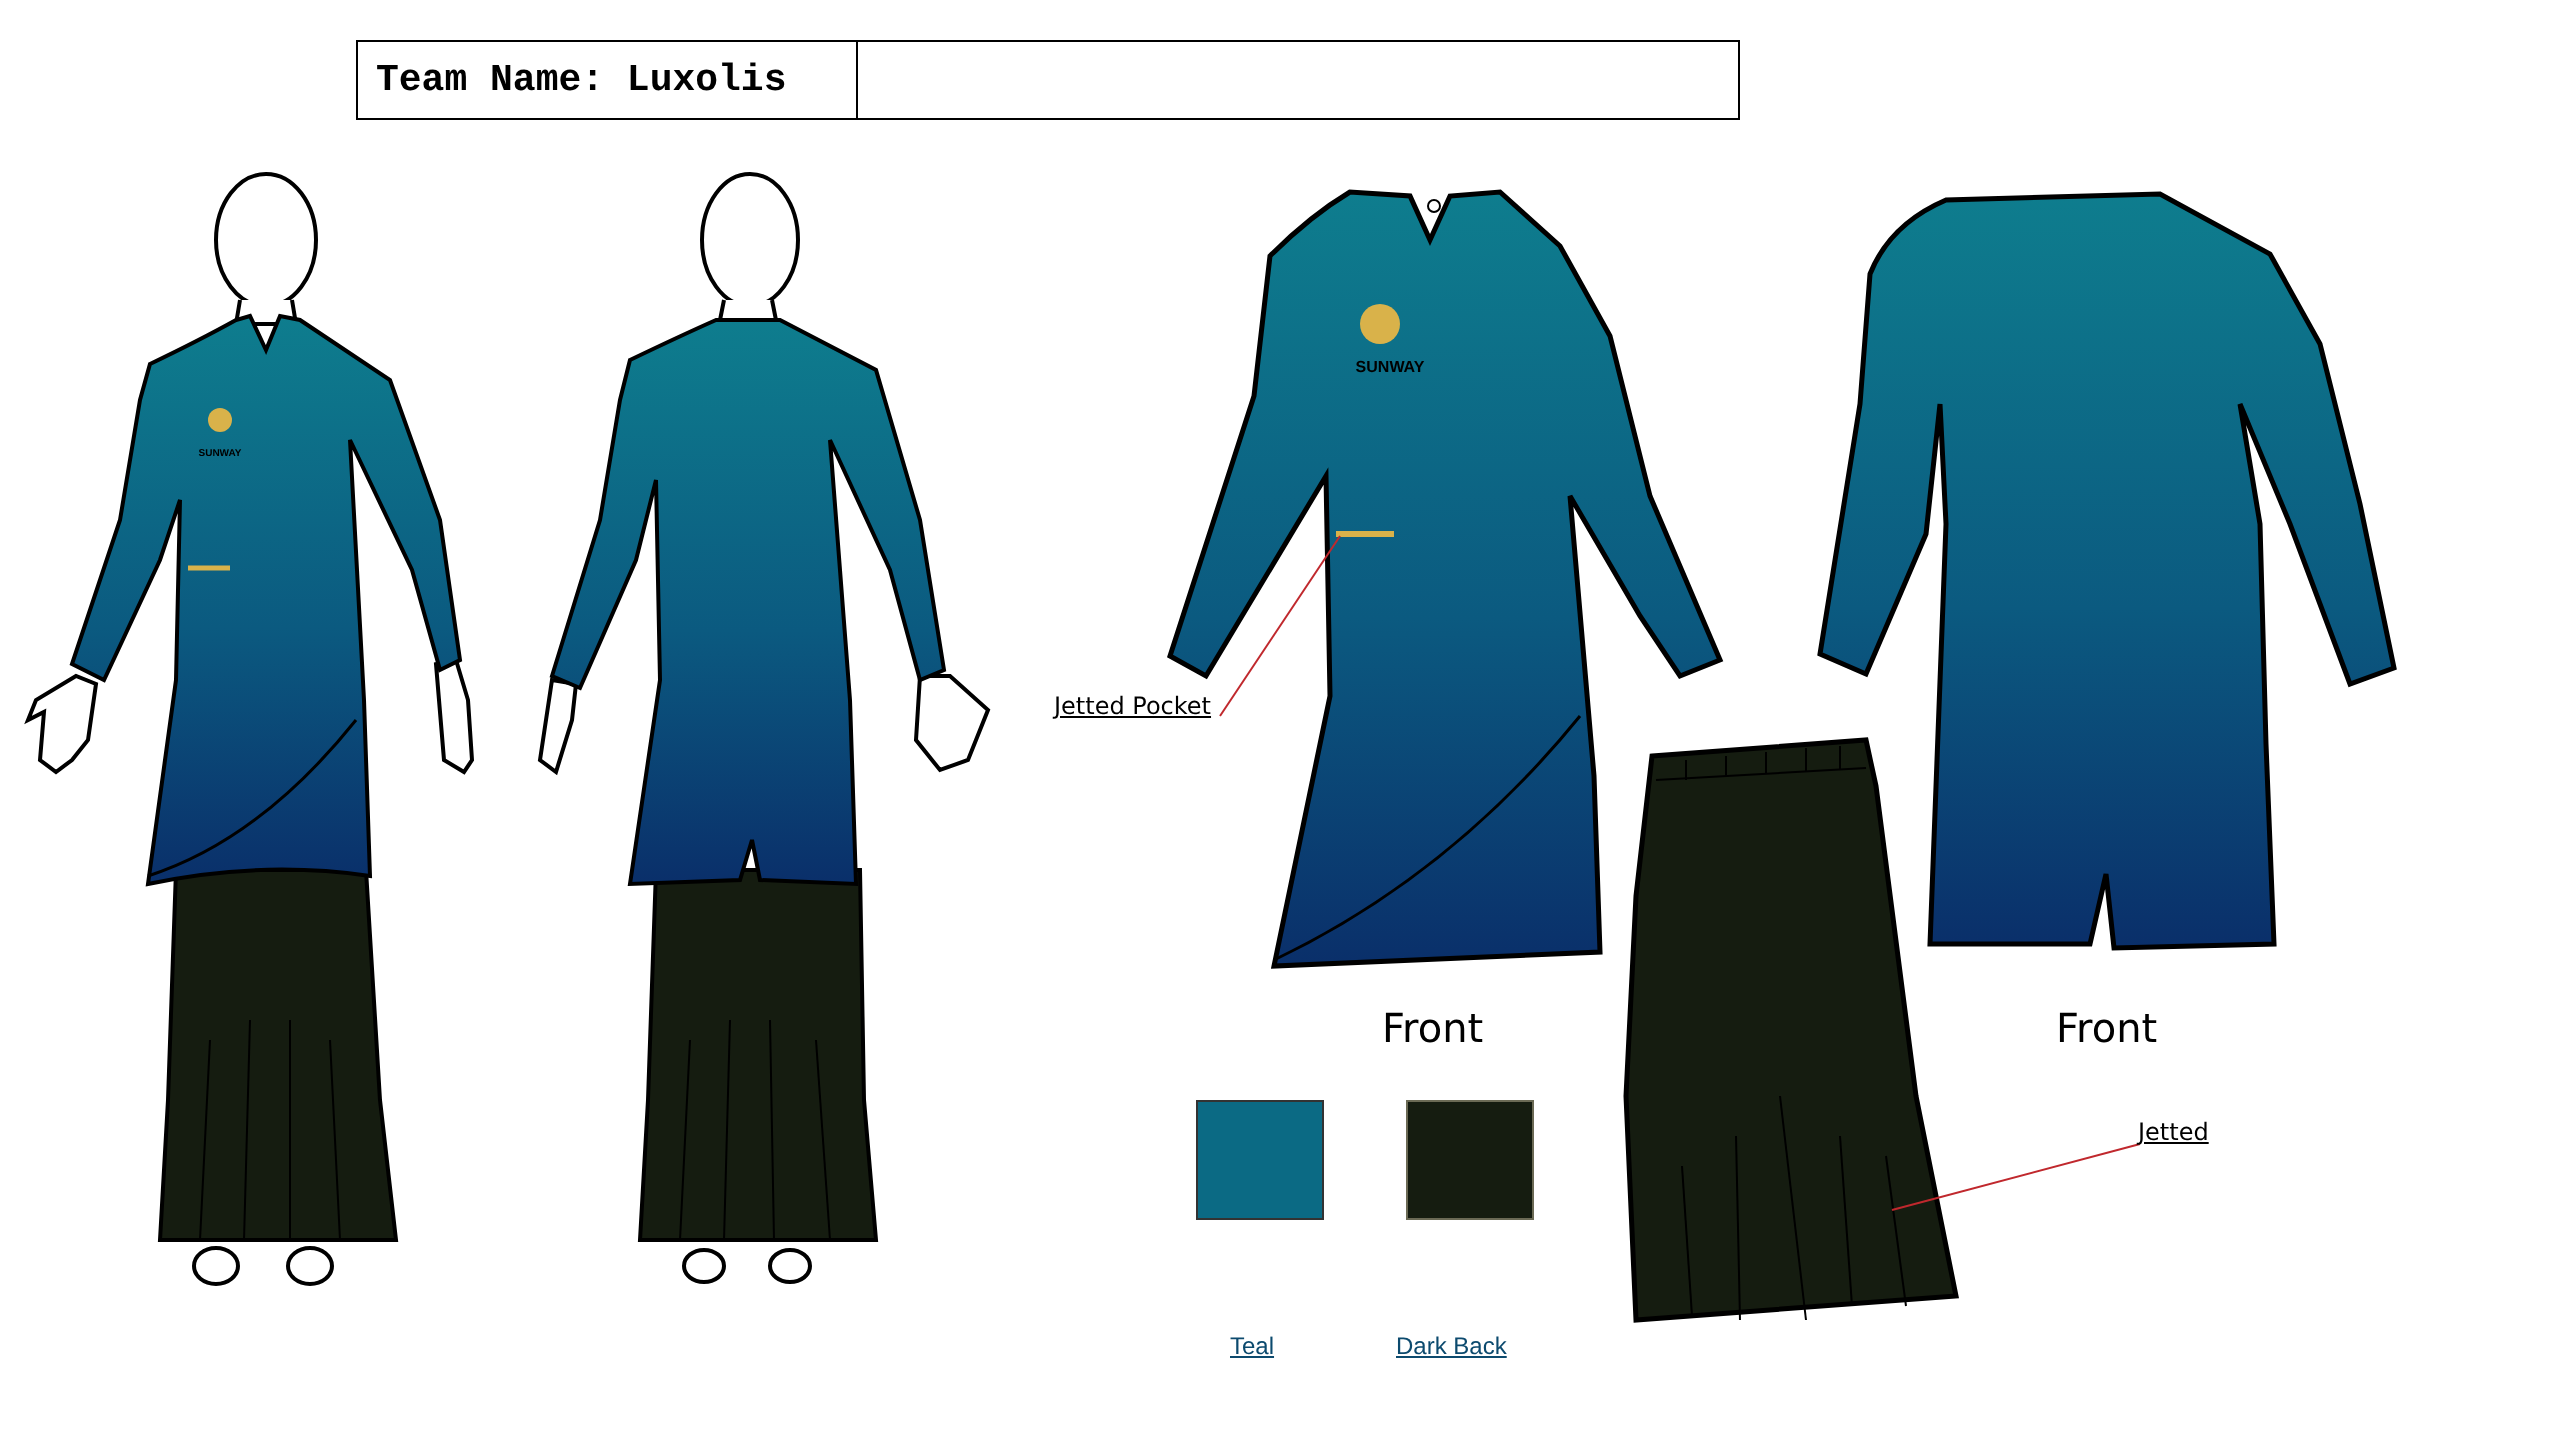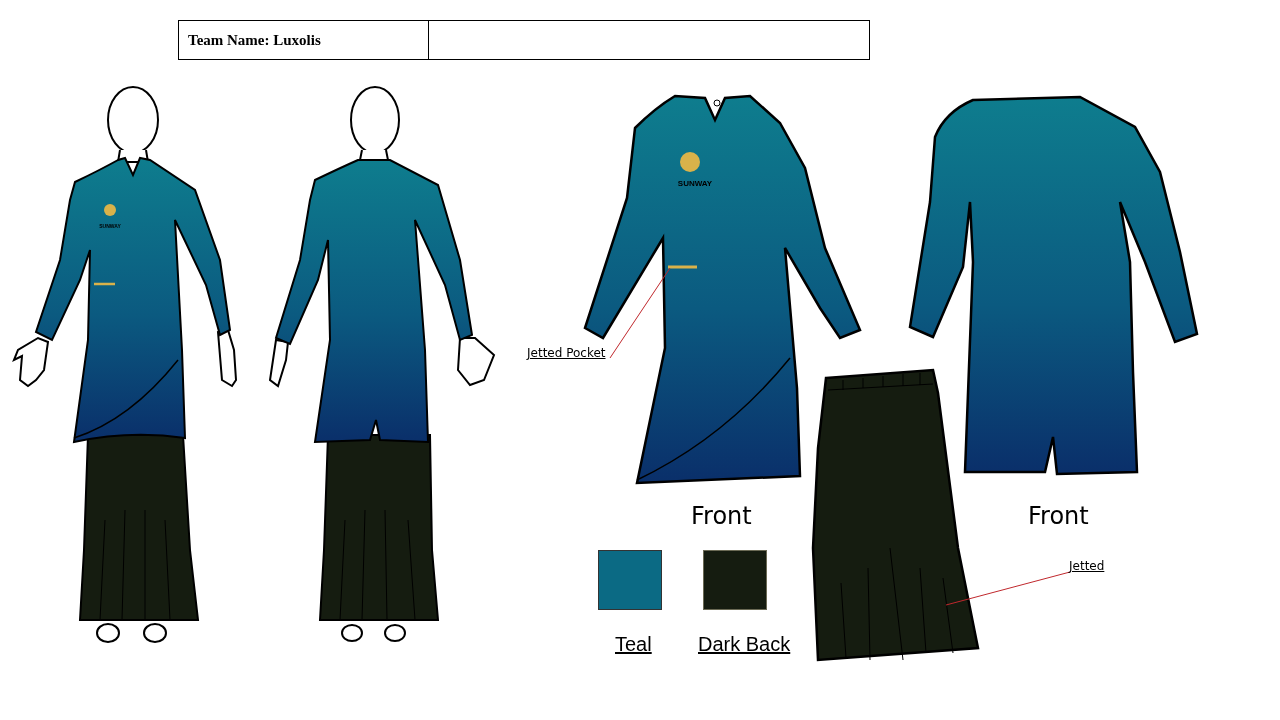--- a/index.html
+++ b/index.html
@@ -1,26 +1,26 @@
 <!DOCTYPE html>
 <html><head>
 <meta charset="utf-8">
 <style>
   html, body { margin:0; padding:0; background:#ffffff; }
   body { width:1280px; height:720px; position:relative; overflow:hidden; font-family:"Liberation Sans", sans-serif; }
   .header-table { position:absolute; left:178px; top:20px; width:692px; height:40px; border:1px solid #000; display:flex; box-sizing:border-box; }
-  .header-cell { display:flex; align-items:center; padding-left:9px; font-family:Liberation Serif, serif; font-weight:bold; font-size:15px; color:#000; box-sizing:border-box; }
+  .header-cell { display:flex; align-items:center; padding-left:9px; font-family:Liberation Mono, monospace; font-weight:bold; font-size:19px; color:#000; box-sizing:border-box; }
   .header-cell.c1 { width:250px; border-right:1px solid #000; }
   .header-cell.c2 { flex:1; }
   .fig { position:absolute; }
   .label { position:absolute; font-family:"DejaVu Sans", sans-serif; color:#000; }
-  .view-label { font-size:24px; }
+  .view-label { font-size:20px; }
   .callout { font-size:12px; text-decoration:underline; }
   .swatch { position:absolute; width:64px; height:60px; border:1.5px solid #333; box-sizing:border-box; }
-  .swatch-label { position:absolute; font-family:"Liberation Sans", sans-serif; font-size:20px; text-decoration:underline; color:#000000; }
+  .swatch-label { position:absolute; font-family:"Liberation Sans", sans-serif; font-size:12px; text-decoration:underline; color:#0c4a6e;margin-top:33px; }
   svg { overflow:visible; }
 </style>
 </head>
 <body>
 
 <div class="header-table">
   <div class="header-cell c1">Team Name: Luxolis</div>
 </div>
 
 <svg width="0" height="0" style="position:absolute">

